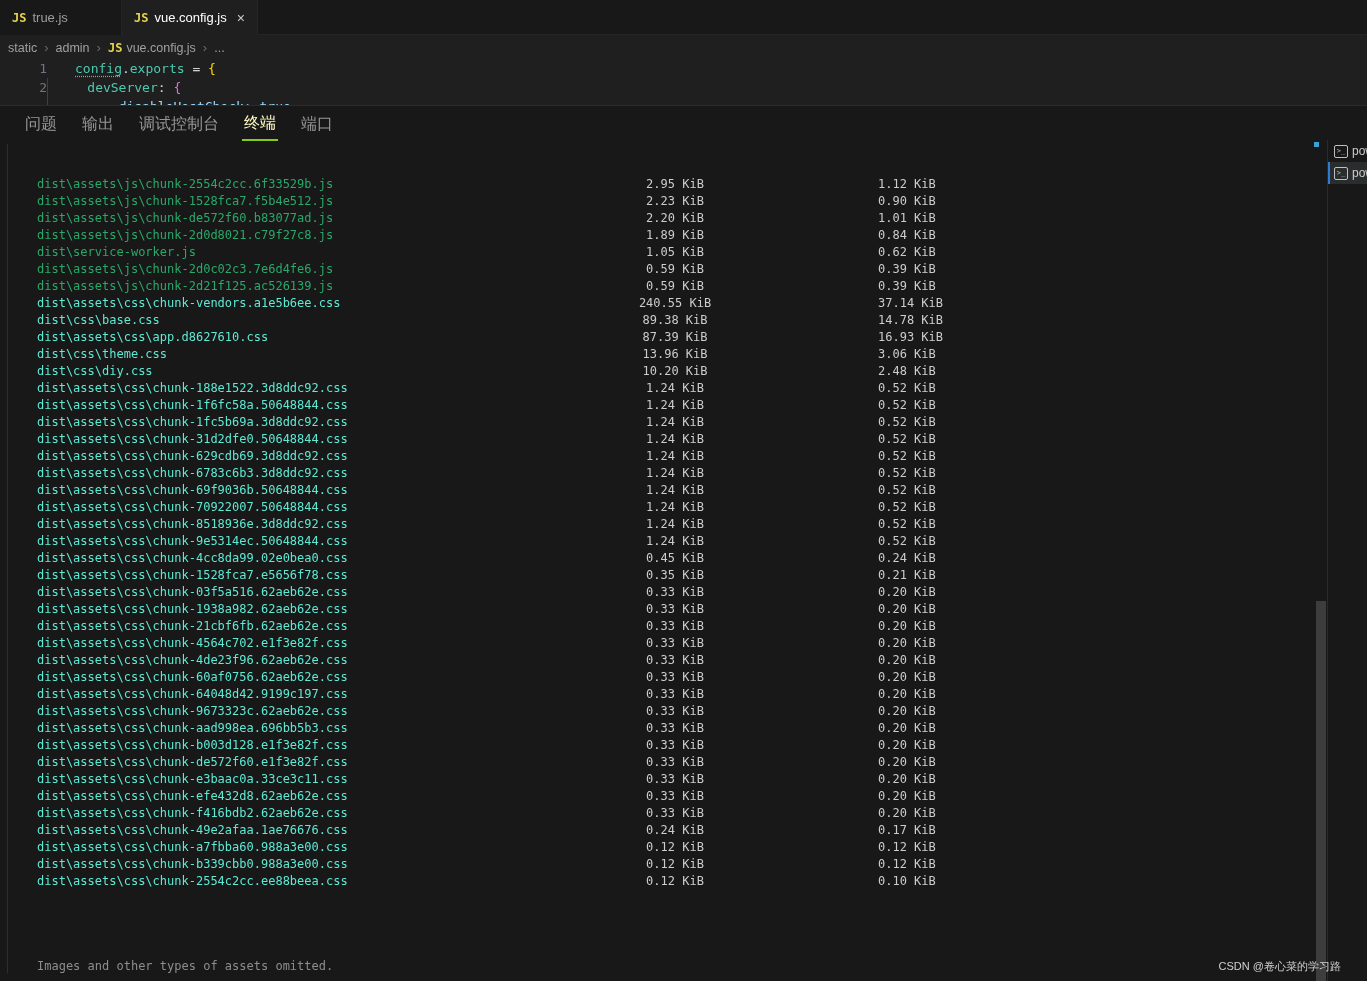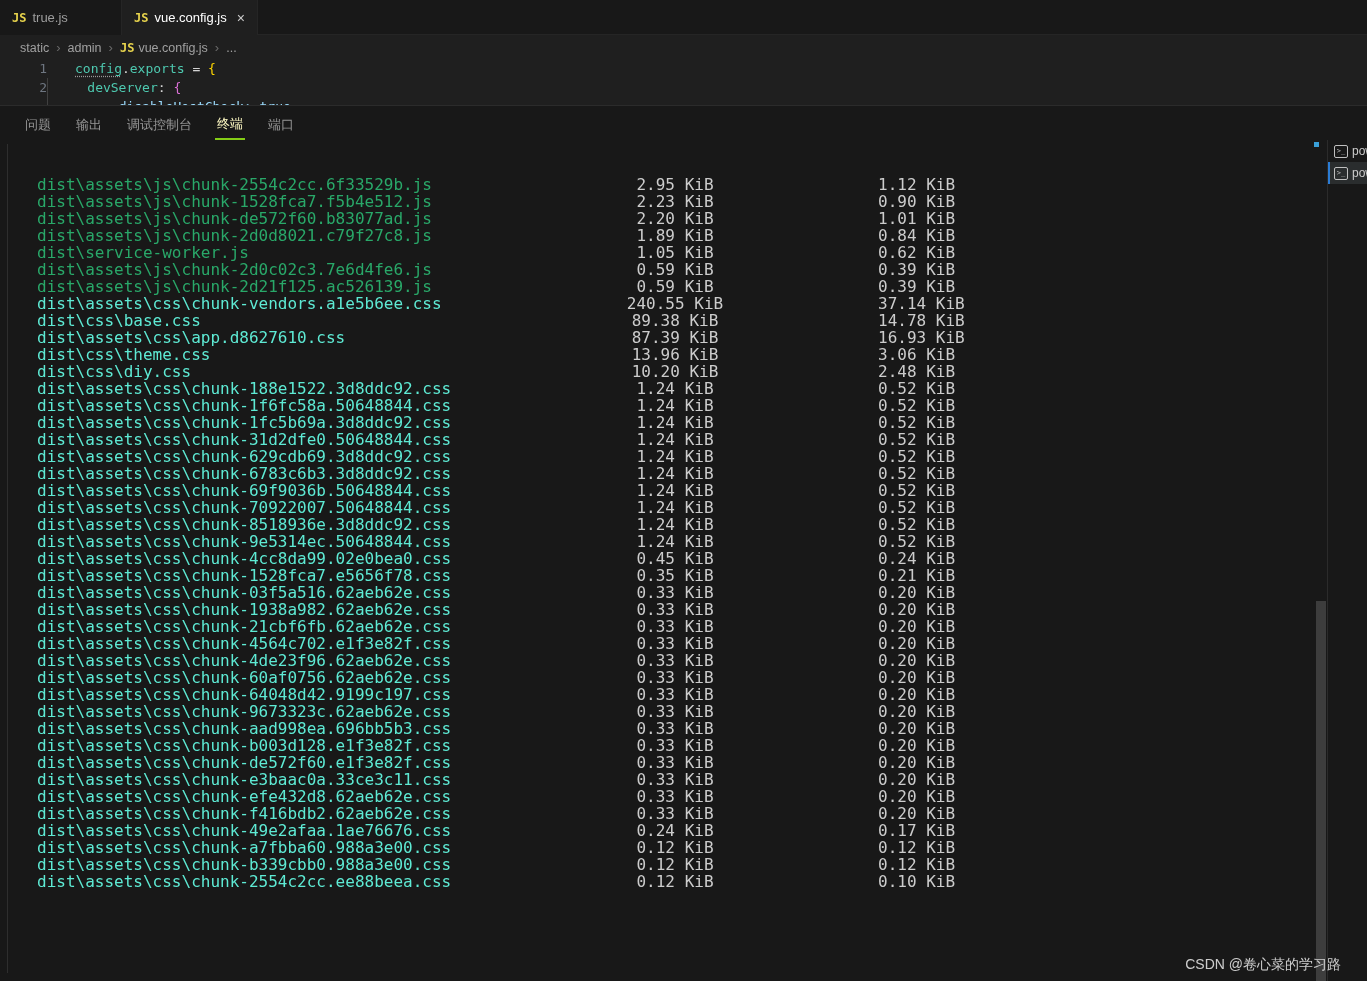--- a/index.html
+++ b/index.html
@@ -13,21 +13,21 @@
          font-size:13px; border-right:1px solid #252525; cursor:pointer; }
   .tab.inactive { background:#181818; color:#9d9d9d; width:122px; }
   .tab.active   { background:#1f1f1f; color:#ffffff; width:136px; }
   .jsicon { color:#e8d44d; font-weight:bold; font-size:12px; margin-right:6px;
             font-family:"DejaVu Sans Mono", monospace; }
   .closex { margin-left:auto; color:#cccccc; font-size:14px; padding-left:8px; }
 
   
   .breadcrumb { position:absolute; left:0; top:36px; width:1367px; height:23px;
                 background:#1f1f1f; display:flex; align-items:center;
-                padding-left:20px; font-size:12.5px; color:#a0a0a0; }
+                padding-left:8px; font-size:12.5px; color:#a0a0a0; }
   .breadcrumb .chev { color:#6a6a6a; margin:0 7px; font-size:13px; }
   .breadcrumb .jsicon { margin-right:4px; }
   .crumb { cursor:pointer; }
 
   
   .editor { position:absolute; left:0; top:59px; width:1367px; height:46px;
             background:#1f1f1f; overflow:hidden;
             font-family:"DejaVu Sans Mono", monospace; font-size:13px; }
   .codeline { height:19px; line-height:19px; display:flex; white-space:pre; }
   .lnum { width:47px; text-align:right; color:#6e7681; flex:0 0 47px; }
@@ -37,26 +37,26 @@
   .tok-yellow { color:#ffd700; }
   .tok-magenta{ color:#da70d6; }
   .tok-blue   { color:#9cdcfe; }
   .hint-dots  { text-decoration:underline dotted #9a9a9a; text-underline-offset:3px; }
   .indent-guide { border-left:1px solid #404040;padding-left:8px; }
 
   
   .panel { position:absolute; left:0; top:105px; width:1367px; height:876px;
            background:#181818; border-top:1px solid #2b2b2b; }
   .panel-tabs { height:36px; display:flex; align-items:center; padding-left:23px;
-                font-size:13px; color:#969696; }
+                font-size:16px; color:#969696; }
   .ptab { margin-right:21px; padding:6px 2px 5px 2px; cursor:pointer; }
   .ptab.active { color:#fef9c3; border-bottom:2px solid #84cc16; }
 
   .terminal { position:absolute; left:0; top:36px; width:1313px; bottom:0;
-              font-family:"DejaVu Sans Mono", monospace; font-size:16px;
+              font-family:"DejaVu Sans Mono", monospace; font-size:12px;
               line-height:17px; white-space:pre; overflow:hidden; }
   .gutter-line { position:absolute; left:7px; top:38px; bottom:8px; width:1px;
                  background:#2e2e2e; }
   .filelist { padding-left:37px; }
   .frow { display:flex; height:17px; }
   .fpath { width:435px; cursor:pointer; }
   .fsize, .fgzip { color:#cccccc; }
   .fsize { width:406px;text-align:center; }
   .c-js  { color:#29a869; }
   .c-css { color:#5eead4; }
@@ -71,21 +71,21 @@
   .term-sidebar { position:absolute; right:0; top:34px; bottom:0; width:40px;
                   border-left:1px solid #2b2b2b; overflow:hidden; }
   .ts-row { height:22px; display:flex; align-items:center; padding-left:6px;
             color:#cccccc; font-size:12px; cursor:pointer; white-space:nowrap; }
   .ts-row.selected { background:#2a2d2e; border-left:2px solid #2b7cd4; padding-left:4px; }
   .ts-icon { display:inline-block; width:14px; height:13px; border:1px solid #bfbfbf;
              border-radius:2px; color:#bfbfbf; font-size:7px; line-height:11px;
              text-align:center; margin-right:4px; flex:0 0 14px;
              font-family:"DejaVu Sans Mono", monospace; }
 
-  .watermark { position:absolute; right:26px; bottom:7px; font-size:14px;
+  .watermark { position:absolute; right:26px; bottom:7px; font-size:11px;
                color:rgba(236,236,236,.85); z-index:5; }
 </style>
 </head>
 <body>
 
 <div class="tabbar">
   <div class="tab inactive">
     <span class="jsicon">JS</span>
     <span>true.js</span>
   </div>
@@ -130,20 +130,21 @@
     <span class="ptab">调试控制台</span>
     <span class="ptab active">终端</span>
     <span class="ptab">端口</span>
   </div>
 
   <div class="gutter-line"></div>
 
   <div class="terminal">
     <div class="filelist"><div class="frow"><span class="fpath c-js">dist\assets\js\chunk-2554c2cc.6f33529b.js</span><span class="fsize">2.95 KiB</span><span class="fgzip">1.12 KiB</span></div><div class="frow"><span class="fpath c-js">dist\assets\js\chunk-1528fca7.f5b4e512.js</span><span class="fsize">2.23 KiB</span><span class="fgzip">0.90 KiB</span></div><div class="frow"><span class="fpath c-js">dist\assets\js\chunk-de572f60.b83077ad.js</span><span class="fsize">2.20 KiB</span><span class="fgzip">1.01 KiB</span></div><div class="frow"><span class="fpath c-js">dist\assets\js\chunk-2d0d8021.c79f27c8.js</span><span class="fsize">1.89 KiB</span><span class="fgzip">0.84 KiB</span></div><div class="frow"><span class="fpath c-js">dist\service-worker.js</span><span class="fsize">1.05 KiB</span><span class="fgzip">0.62 KiB</span></div><div class="frow"><span class="fpath c-js">dist\assets\js\chunk-2d0c02c3.7e6d4fe6.js</span><span class="fsize">0.59 KiB</span><span class="fgzip">0.39 KiB</span></div><div class="frow"><span class="fpath c-js">dist\assets\js\chunk-2d21f125.ac526139.js</span><span class="fsize">0.59 KiB</span><span class="fgzip">0.39 KiB</span></div><div class="frow"><span class="fpath c-css">dist\assets\css\chunk-vendors.a1e5b6ee.css</span><span class="fsize">240.55 KiB</span><span class="fgzip">37.14 KiB</span></div><div class="frow"><span class="fpath c-css">dist\css\base.css</span><span class="fsize">89.38 KiB</span><span class="fgzip">14.78 KiB</span></div><div class="frow"><span class="fpath c-css">dist\assets\css\app.d8627610.css</span><span class="fsize">87.39 KiB</span><span class="fgzip">16.93 KiB</span></div><div class="frow"><span class="fpath c-css">dist\css\theme.css</span><span class="fsize">13.96 KiB</span><span class="fgzip">3.06 KiB</span></div><div class="frow"><span class="fpath c-css">dist\css\diy.css</span><span class="fsize">10.20 KiB</span><span class="fgzip">2.48 KiB</span></div><div class="frow"><span class="fpath c-css">dist\assets\css\chunk-188e1522.3d8ddc92.css</span><span class="fsize">1.24 KiB</span><span class="fgzip">0.52 KiB</span></div><div class="frow"><span class="fpath c-css">dist\assets\css\chunk-1f6fc58a.50648844.css</span><span class="fsize">1.24 KiB</span><span class="fgzip">0.52 KiB</span></div><div class="frow"><span class="fpath c-css">dist\assets\css\chunk-1fc5b69a.3d8ddc92.css</span><span class="fsize">1.24 KiB</span><span class="fgzip">0.52 KiB</span></div><div class="frow"><span class="fpath c-css">dist\assets\css\chunk-31d2dfe0.50648844.css</span><span class="fsize">1.24 KiB</span><span class="fgzip">0.52 KiB</span></div><div class="frow"><span class="fpath c-css">dist\assets\css\chunk-629cdb69.3d8ddc92.css</span><span class="fsize">1.24 KiB</span><span class="fgzip">0.52 KiB</span></div><div class="frow"><span class="fpath c-css">dist\assets\css\chunk-6783c6b3.3d8ddc92.css</span><span class="fsize">1.24 KiB</span><span class="fgzip">0.52 KiB</span></div><div class="frow"><span class="fpath c-css">dist\assets\css\chunk-69f9036b.50648844.css</span><span class="fsize">1.24 KiB</span><span class="fgzip">0.52 KiB</span></div><div class="frow"><span class="fpath c-css">dist\assets\css\chunk-70922007.50648844.css</span><span class="fsize">1.24 KiB</span><span class="fgzip">0.52 KiB</span></div><div class="frow"><span class="fpath c-css">dist\assets\css\chunk-8518936e.3d8ddc92.css</span><span class="fsize">1.24 KiB</span><span class="fgzip">0.52 KiB</span></div><div class="frow"><span class="fpath c-css">dist\assets\css\chunk-9e5314ec.50648844.css</span><span class="fsize">1.24 KiB</span><span class="fgzip">0.52 KiB</span></div><div class="frow"><span class="fpath c-css">dist\assets\css\chunk-4cc8da99.02e0bea0.css</span><span class="fsize">0.45 KiB</span><span class="fgzip">0.24 KiB</span></div><div class="frow"><span class="fpath c-css">dist\assets\css\chunk-1528fca7.e5656f78.css</span><span class="fsize">0.35 KiB</span><span class="fgzip">0.21 KiB</span></div><div class="frow"><span class="fpath c-css">dist\assets\css\chunk-03f5a516.62aeb62e.css</span><span class="fsize">0.33 KiB</span><span class="fgzip">0.20 KiB</span></div><div class="frow"><span class="fpath c-css">dist\assets\css\chunk-1938a982.62aeb62e.css</span><span class="fsize">0.33 KiB</span><span class="fgzip">0.20 KiB</span></div><div class="frow"><span class="fpath c-css">dist\assets\css\chunk-21cbf6fb.62aeb62e.css</span><span class="fsize">0.33 KiB</span><span class="fgzip">0.20 KiB</span></div><div class="frow"><span class="fpath c-css">dist\assets\css\chunk-4564c702.e1f3e82f.css</span><span class="fsize">0.33 KiB</span><span class="fgzip">0.20 KiB</span></div><div class="frow"><span class="fpath c-css">dist\assets\css\chunk-4de23f96.62aeb62e.css</span><span class="fsize">0.33 KiB</span><span class="fgzip">0.20 KiB</span></div><div class="frow"><span class="fpath c-css">dist\assets\css\chunk-60af0756.62aeb62e.css</span><span class="fsize">0.33 KiB</span><span class="fgzip">0.20 KiB</span></div><div class="frow"><span class="fpath c-css">dist\assets\css\chunk-64048d42.9199c197.css</span><span class="fsize">0.33 KiB</span><span class="fgzip">0.20 KiB</span></div><div class="frow"><span class="fpath c-css">dist\assets\css\chunk-9673323c.62aeb62e.css</span><span class="fsize">0.33 KiB</span><span class="fgzip">0.20 KiB</span></div><div class="frow"><span class="fpath c-css">dist\assets\css\chunk-aad998ea.696bb5b3.css</span><span class="fsize">0.33 KiB</span><span class="fgzip">0.20 KiB</span></div><div class="frow"><span class="fpath c-css">dist\assets\css\chunk-b003d128.e1f3e82f.css</span><span class="fsize">0.33 KiB</span><span class="fgzip">0.20 KiB</span></div><div class="frow"><span class="fpath c-css">dist\assets\css\chunk-de572f60.e1f3e82f.css</span><span class="fsize">0.33 KiB</span><span class="fgzip">0.20 KiB</span></div><div class="frow"><span class="fpath c-css">dist\assets\css\chunk-e3baac0a.33ce3c11.css</span><span class="fsize">0.33 KiB</span><span class="fgzip">0.20 KiB</span></div><div class="frow"><span class="fpath c-css">dist\assets\css\chunk-efe432d8.62aeb62e.css</span><span class="fsize">0.33 KiB</span><span class="fgzip">0.20 KiB</span></div><div class="frow"><span class="fpath c-css">dist\assets\css\chunk-f416bdb2.62aeb62e.css</span><span class="fsize">0.33 KiB</span><span class="fgzip">0.20 KiB</span></div><div class="frow"><span class="fpath c-css">dist\assets\css\chunk-49e2afaa.1ae76676.css</span><span class="fsize">0.24 KiB</span><span class="fgzip">0.17 KiB</span></div><div class="frow"><span class="fpath c-css">dist\assets\css\chunk-a7fbba60.988a3e00.css</span><span class="fsize">0.12 KiB</span><span class="fgzip">0.12 KiB</span></div><div class="frow"><span class="fpath c-css">dist\assets\css\chunk-b339cbb0.988a3e00.css</span><span class="fsize">0.12 KiB</span><span class="fgzip">0.12 KiB</span></div><div class="frow"><span class="fpath c-css">dist\assets\css\chunk-2554c2cc.ee88beea.css</span><span class="fsize">0.12 KiB</span><span class="fgzip">0.10 KiB</span></div></div>
 
+    <div class="t-note">Images and other types of assets omitted.</div>
 
     
 
     
 
     
   </div>
 
   <div class="overview-dot"></div>
   <div class="scroll-thumb"></div>

